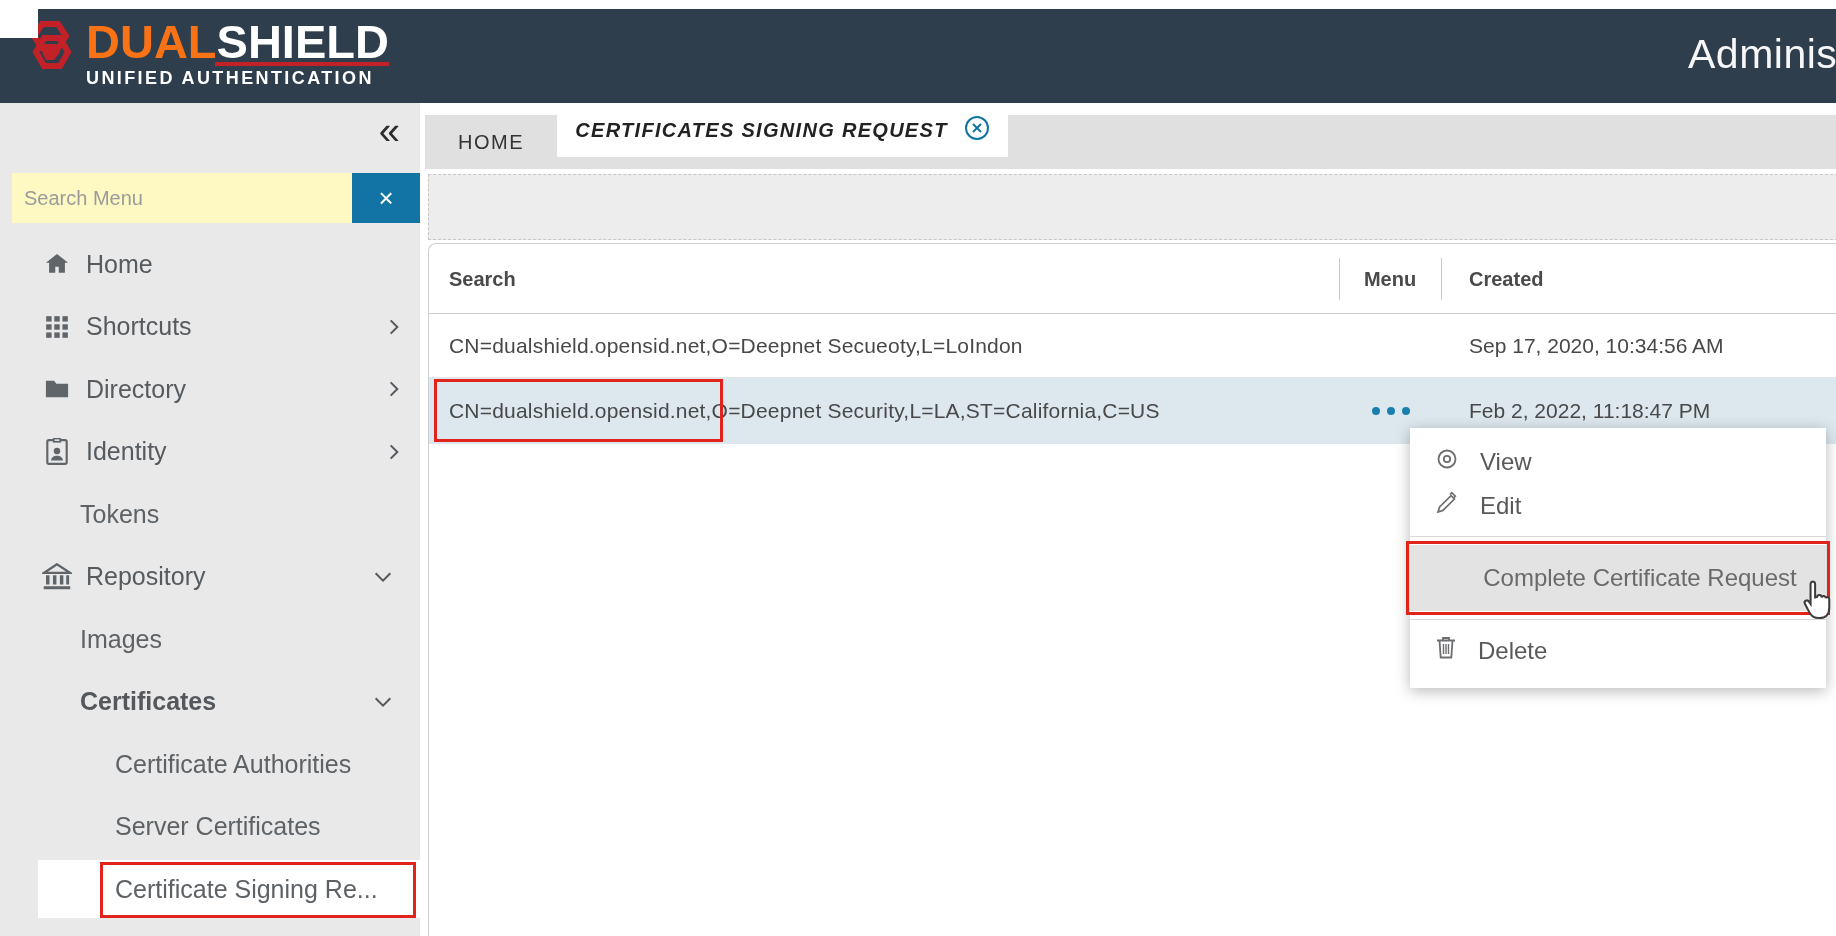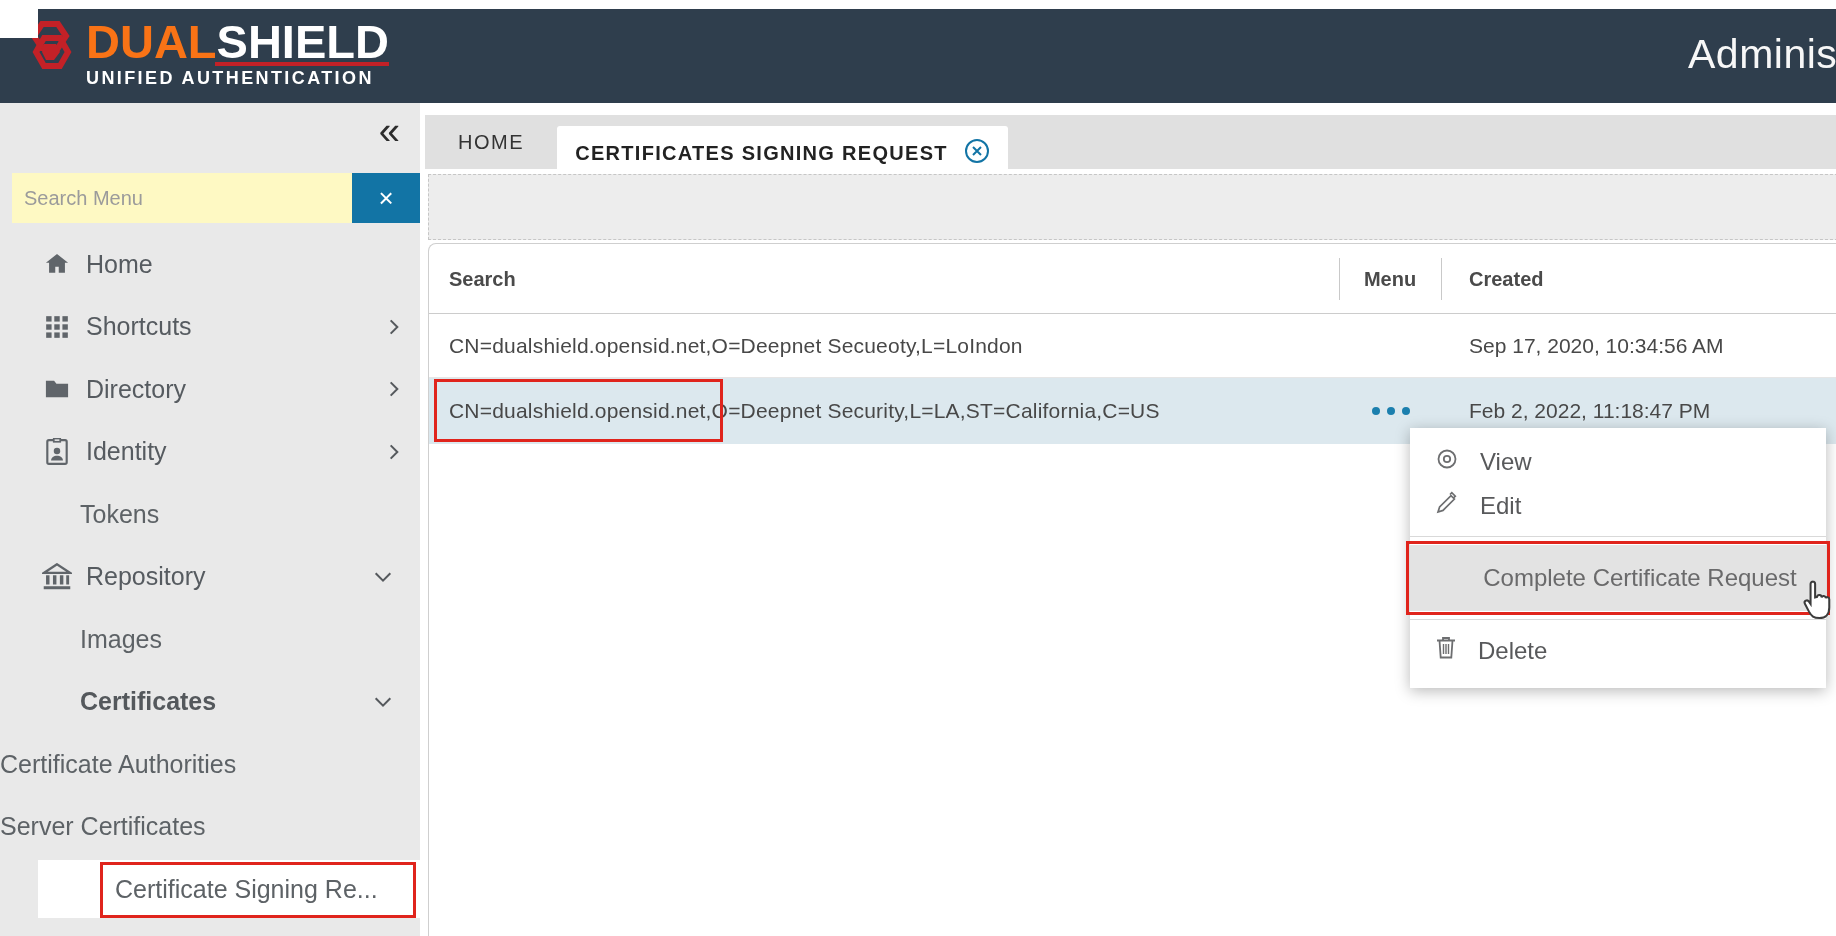--- a/index.html
+++ b/index.html
@@ -24,30 +24,30 @@
   .collapse-btn { position:absolute; top:8px; right:20px; font-size:38px; color:#2c2c2c; line-height:40px; cursor:pointer; }
   .search-row { position:absolute; top:70px; left:0; width:420px; height:50px; }
   .search-input { position:absolute; left:12px; top:0; width:340px; height:50px; border:none; background:#fef9c3; font-size:20px; color:#444; padding:0 12px; font-family:"Liberation Sans", sans-serif; outline:none; }
   .search-input::placeholder { color:#9b9b9b; }
   .search-clear { position:absolute; left:352px; top:0; width:68px; height:50px; background:#1274a5; color:#ffffff; display:flex; align-items:center; justify-content:center; font-size:26px; cursor:pointer; }
   .nav { position:absolute; top:130px; left:0; width:420px; }
   .nav-item { height:62.5px; display:flex; align-items:center; color:#565b60; font-size:25px; cursor:pointer; }
   .nav-item .nav-icon { width:30px; height:30px; margin-right:14px; flex:0 0 30px; display:flex; align-items:center; justify-content:center; }
   .lvl0 { padding-left:42px; }
   .lvl1 { padding-left:80px; color:#5d6266; }
-  .lvl2 { color:#5d6266; }
+  .lvl2 { padding-left:115px; color:#5d6266; }
   .nav-bold { font-weight:700; color:#54585c; }
   .chev { margin-left:auto; margin-right:16px; display:flex; }
   .chev-down { margin-left:auto; margin-right:26px; display:flex; }
   .nav-item.selected { background:#ffffff; margin-left:38px; padding-left:77px; height:58px; margin-top:2px; }
 
   
   .tabstrip-bg { position:absolute; left:425px; top:115px; width:1411px; height:54px; background:#e0e0e0; }
   .tab-home { position:absolute; left:425px; top:115px; width:132px; height:54px; display:flex; align-items:center; justify-content:center; font-size:20px; letter-spacing:1.5px; color:#333; cursor:pointer; }
-  .tab-active { position:absolute; left:557px; top:126px; width:451px; height:54px; background:#ffffff; border-radius:3px 3px 0 0; display:flex; align-items:center; justify-content:center; gap:16px; font-size:20px; font-weight:700; letter-spacing:1.3px; color:#222; cursor:pointer; }
+  .tab-active { position:absolute; left:557px; top:103px; width:451px; height:54px; background:#ffffff; border-radius:3px 3px 0 0; display:flex; align-items:center; justify-content:center; gap:16px; font-size:20px; font-weight:700; letter-spacing:1.3px; color:#222; cursor:pointer;font-style:italic; }
 
   
   .toolbar { position:absolute; left:428px; top:174px; width:1420px; height:66px; background:#ededed; border:1px dashed #c6c6c6; }
   .panel { position:absolute; left:428px; top:243px; width:1420px; height:693px; background:#ffffff; border:1px solid #cfcfcf; border-bottom:none; border-radius:8px 0 0 0; }
   .thead { position:relative; height:70px; border-bottom:1px solid #cccccc; }
   .th-subject { position:absolute; left:20px; top:0; height:70px; display:flex; align-items:center; font-size:20px; font-weight:700; color:#4a4a4a; }
   .col-sep1 { position:absolute; left:910px; top:14px; height:42px; width:1px; background:#c9c9c9; }
   .col-sep2 { position:absolute; left:1012px; top:14px; height:42px; width:1px; background:#c9c9c9; }
   .th-menu { position:absolute; left:910px; width:102px; top:0; height:70px; display:flex; align-items:center; justify-content:center; font-size:20px; font-weight:700; color:#4a4a4a; }
   .th-created { position:absolute; left:1040px; top:0; height:70px; display:flex; align-items:center; font-size:20px; font-weight:700; color:#4a4a4a; }

